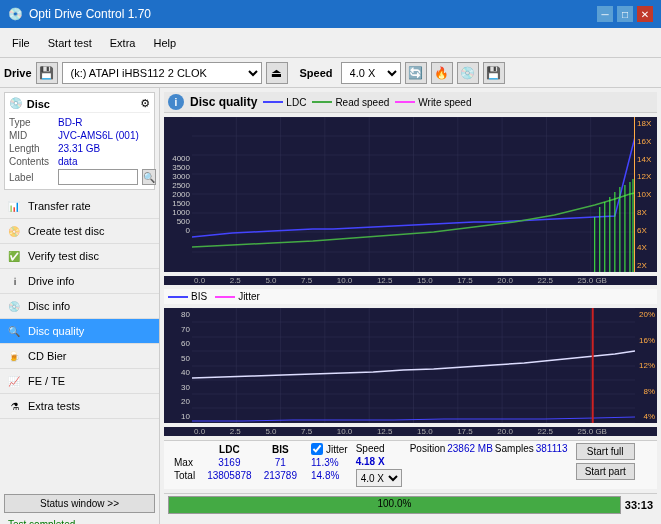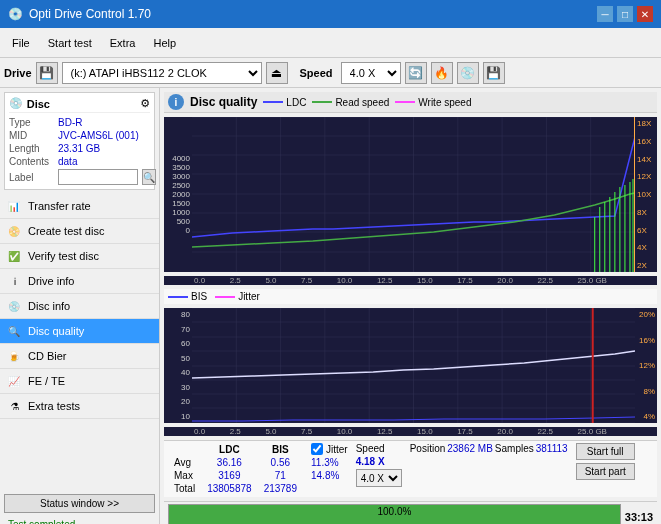--- a/index.html
+++ b/index.html
@@ -66,21 +66,21 @@
     .legend-line.write { background: #ff44ff; }
     
     
     .stats-row { display: flex; align-items: flex-start; padding: 2px 4px; gap: 8px; background: #f8f8f8; border-top: 1px solid #ccc; }
     
     .action-btns { display: flex; flex-direction: column; gap: 3px; }
     .action-btn { background: #e0e0e0; border: 1px solid #999; padding: 2px 8px; cursor: pointer; font-size: 10px; white-space: nowrap; }
     
     
     .progress-bar-container { display: flex; align-items: center; gap: 4px; padding: 2px 4px; background: #f0f0f0; border-top: 1px solid #ccc; }
-    .progress-bar { flex: 1; height: 26px; background: #5eead4; border: 1px solid #999; position: relative; }
+    .progress-bar { flex: 1; height: 18px; background: #5eead4; border: 1px solid #999; position: relative; }
     .progress-fill { height: 100%; background: #44aa44; }
     .progress-text { font-size: 10px; position: absolute; width: 100%; text-align: center; top: 0; line-height: 14px; }
     .time-display { font-size: 11px; font-weight: bold; color: #000; }
     
     
     svg { display: block; }
     
     .chart-wrapper { position: relative; }
   </style>
 </head>
@@ -384,25 +384,20 @@
       <table style="font-size:10px; border-collapse:collapse;">
         <thead>
           <tr>
             <th style="padding:1px 6px; text-align:left;"></th>
             <th style="padding:1px 6px; text-align:center;">LDC</th>
             <th style="padding:1px 6px; text-align:center;">BIS</th>
           </tr>
         </thead>
         <tbody>
           <tr>
-            <td style="padding:1px 6px;">Avg</td>
-            <td style="padding:1px 6px; color:#0000cc; text-align:center;">36.16</td>
-            <td style="padding:1px 6px; color:#0000cc; text-align:center;">0.56</td>
-          </tr>
-          <tr>
             <td style="padding:1px 6px;">Max</td>
             <td style="padding:1px 6px; color:#0000cc; text-align:center;">3169</td>
             <td style="padding:1px 6px; color:#0000cc; text-align:center;">71</td>
           </tr>
           <tr>
             <td style="padding:1px 6px;">Total</td>
             <td style="padding:1px 6px; color:#0000cc; text-align:center;">13805878</td>
             <td style="padding:1px 6px; color:#0000cc; text-align:center;">213789</td>
           </tr>
         </tbody>

